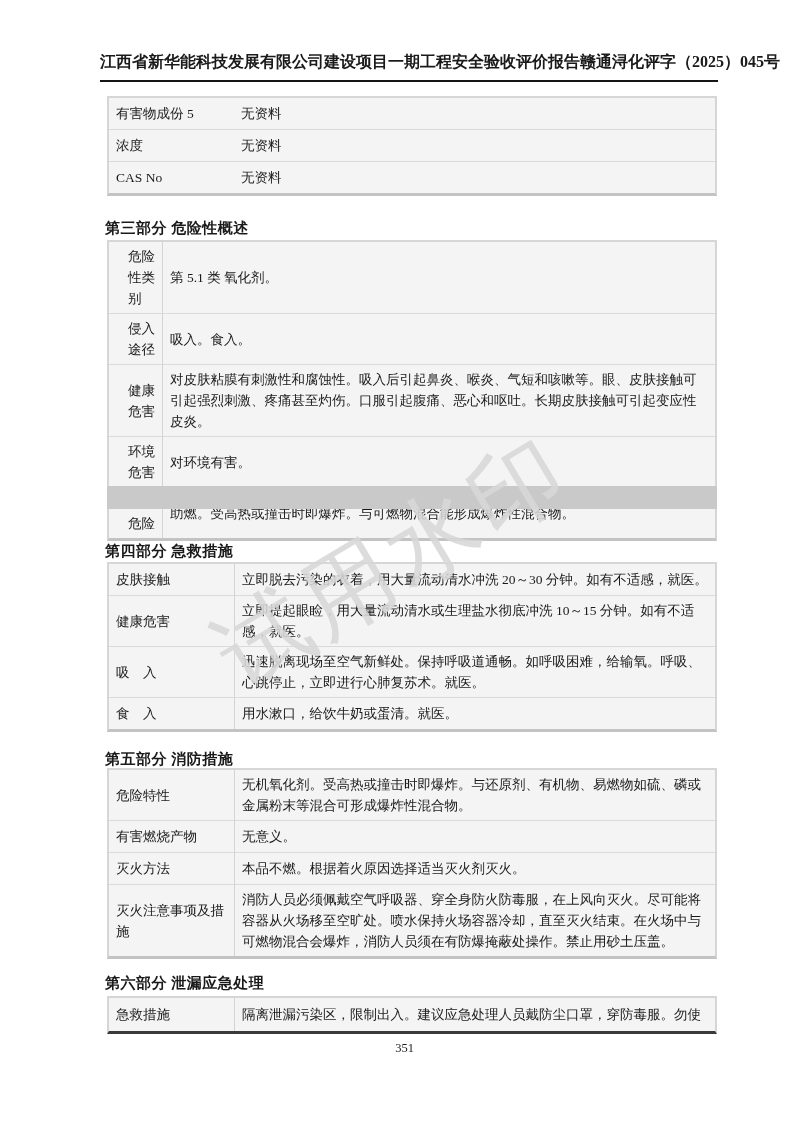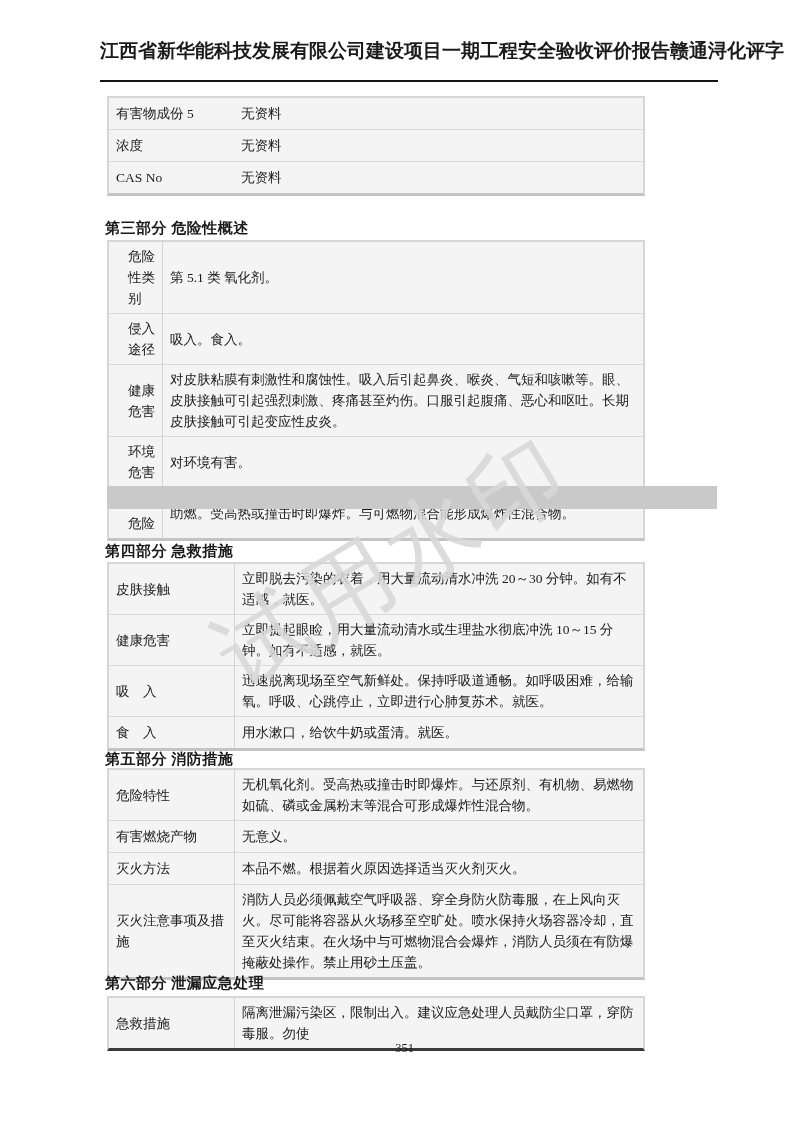--- a/index.html
+++ b/index.html
@@ -4,31 +4,31 @@
 <style>
   html,body{margin:0;padding:0;background:#ffffff;}
   .page{
     position:relative;width:793px;height:1122px;background:#ffffff;overflow:hidden;
     font-family:"Liberation Serif","DejaVu Serif",serif;color:#1a1a1a;
   }
   
   .hdr{
     position:absolute;left:100px;top:54px;width:618px;height:28px;
     display:flex;justify-content:space-between;align-items:flex-end;
-    border-bottom:2px solid #151515;padding-bottom:16px;box-sizing:border-box;
-    font-size:19px;font-weight:bold;white-space:nowrap;
+    border-bottom:2px solid #151515;padding-bottom:7px;box-sizing:border-box;
+    font-size:16px;font-weight:bold;white-space:nowrap;
   }
   
   .sec-h{
     position:absolute;left:105px;width:612px;
     font-size:15px;font-weight:bold;letter-spacing:0.5px;
   }
   
   .dtable{
-    position:absolute;left:107px;width:538px;box-sizing:border-box;
+    position:absolute;left:107px;width:610px;box-sizing:border-box;
     background:#f4f4f4;
     border:2px solid #d6d6d6;border-bottom:3px solid #c3c3c3;
   }
   .drow{display:flex;align-items:stretch;border-top:1px solid #dadada;}
   .drow:first-child{border-top:none;}
   .dlabel,.dvalue{
     display:flex;flex-direction:column;justify-content:center;
     box-sizing:border-box;font-size:13.5px;line-height:21px;padding:4px 7px;
   }
   .dlabel{width:125px;flex:none;}

